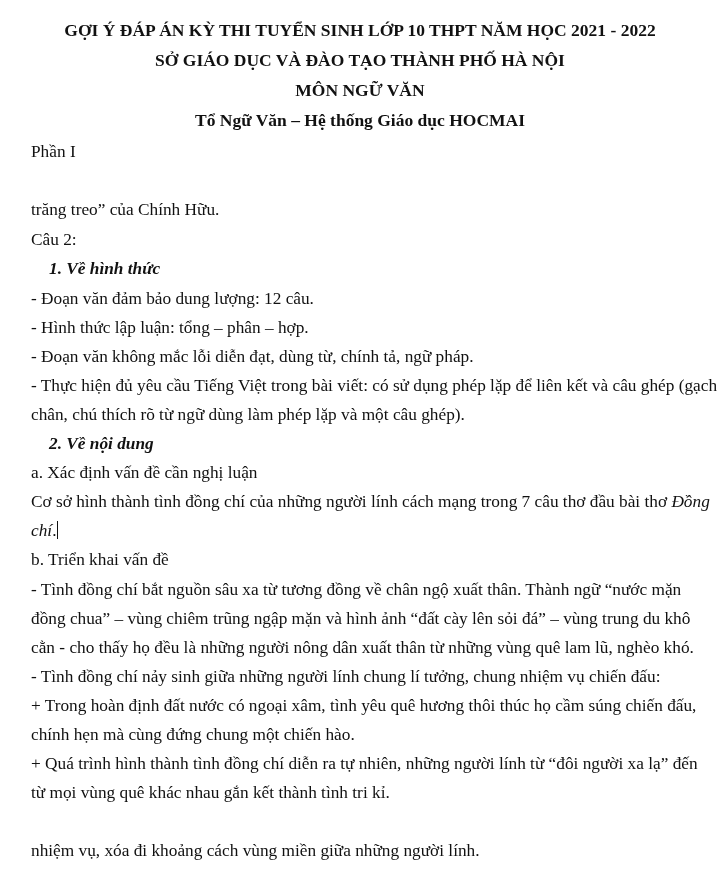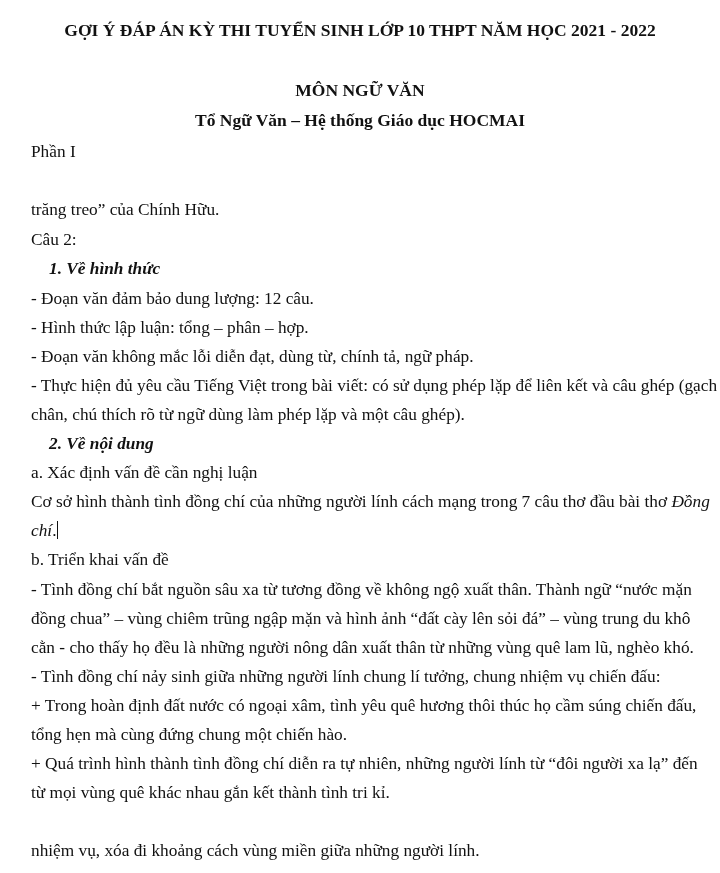--- a/index.html
+++ b/index.html
@@ -24,20 +24,21 @@
     display: inline-block; width: 1px; height: 18px; background: #111;
     vertical-align: -3px; margin-left: 1px;
   }
 </style>
 </head>
 <body>
 
 <div class="page">
 
   <div class="title" style="top:19px">GỢI Ý ĐÁP ÁN KỲ THI TUYỂN SINH LỚP 10 THPT NĂM HỌC 2021 - 2022</div>
+  <div class="title" style="top:49px">SỞ GIÁO DỤC VÀ ĐÀO TẠO THÀNH PHỐ HÀ NỘI</div>
   <div class="title" style="top:79px">MÔN NGỮ VĂN</div>
   <div class="title" style="top:109px">Tổ Ngữ Văn – Hệ thống Giáo dục HOCMAI</div>
 
   <div class="line b" style="top:141px">Phần I</div>
 
   <div class="line" style="top:199px">trăng treo” của Chính Hữu.</div>
 
   <div class="line b" style="top:229px">Câu 2:</div>
   <div class="line bi" style="top:258px">1. Về hình thức</div>
 
@@ -52,23 +53,23 @@
 
   <div class="line" style="top:491px">
     <span>Cơ sở hình thành tình đồng chí của những người lính cách mạng trong 7 câu thơ đầu bài thơ </span><span class="i">Đồng</span>
   </div>
   <div class="line" style="top:520px">
     <span class="i">chí</span><span>.</span><span class="caret"></span>
   </div>
 
   <div class="line" style="top:549px">b. Triển khai vấn đề</div>
 
-  <div class="line" style="top:579px">- Tình đồng chí bắt nguồn sâu xa từ tương đồng về không ngộ xuất thân. Thành ngữ “nước mặn</div>
+  <div class="line" style="top:579px">- Tình đồng chí bắt nguồn sâu xa từ tương đồng về chân ngộ xuất thân. Thành ngữ “nước mặn</div>
   <div class="line" style="top:608px">đồng chua” – vùng chiêm trũng ngập mặn và hình ảnh “đất cày lên sỏi đá” – vùng trung du khô</div>
   <div class="line" style="top:637px">cằn - cho thấy họ đều là những người nông dân xuất thân từ những vùng quê lam lũ, nghèo khó.</div>
   <div class="line" style="top:666px">- Tình đồng chí nảy sinh giữa những người lính chung lí tưởng, chung nhiệm vụ chiến đấu:</div>
   <div class="line" style="top:695px">+ Trong hoàn định đất nước có ngoại xâm, tình yêu quê hương thôi thúc họ cầm súng chiến đấu,</div>
-  <div class="line" style="top:724px">tổng hẹn mà cùng đứng chung một chiến hào.</div>
+  <div class="line" style="top:724px">chính hẹn mà cùng đứng chung một chiến hào.</div>
   <div class="line" style="top:753px">+ Quá trình hình thành tình đồng chí diễn ra tự nhiên, những người lính từ “đôi người xa lạ” đến</div>
   <div class="line" style="top:782px">từ mọi vùng quê khác nhau gắn kết thành tình tri kỉ.</div>
   <div class="line" style="top:840px">nhiệm vụ, xóa đi khoảng cách vùng miền giữa những người lính.</div>
 
 </div>
 
 </body></html>

